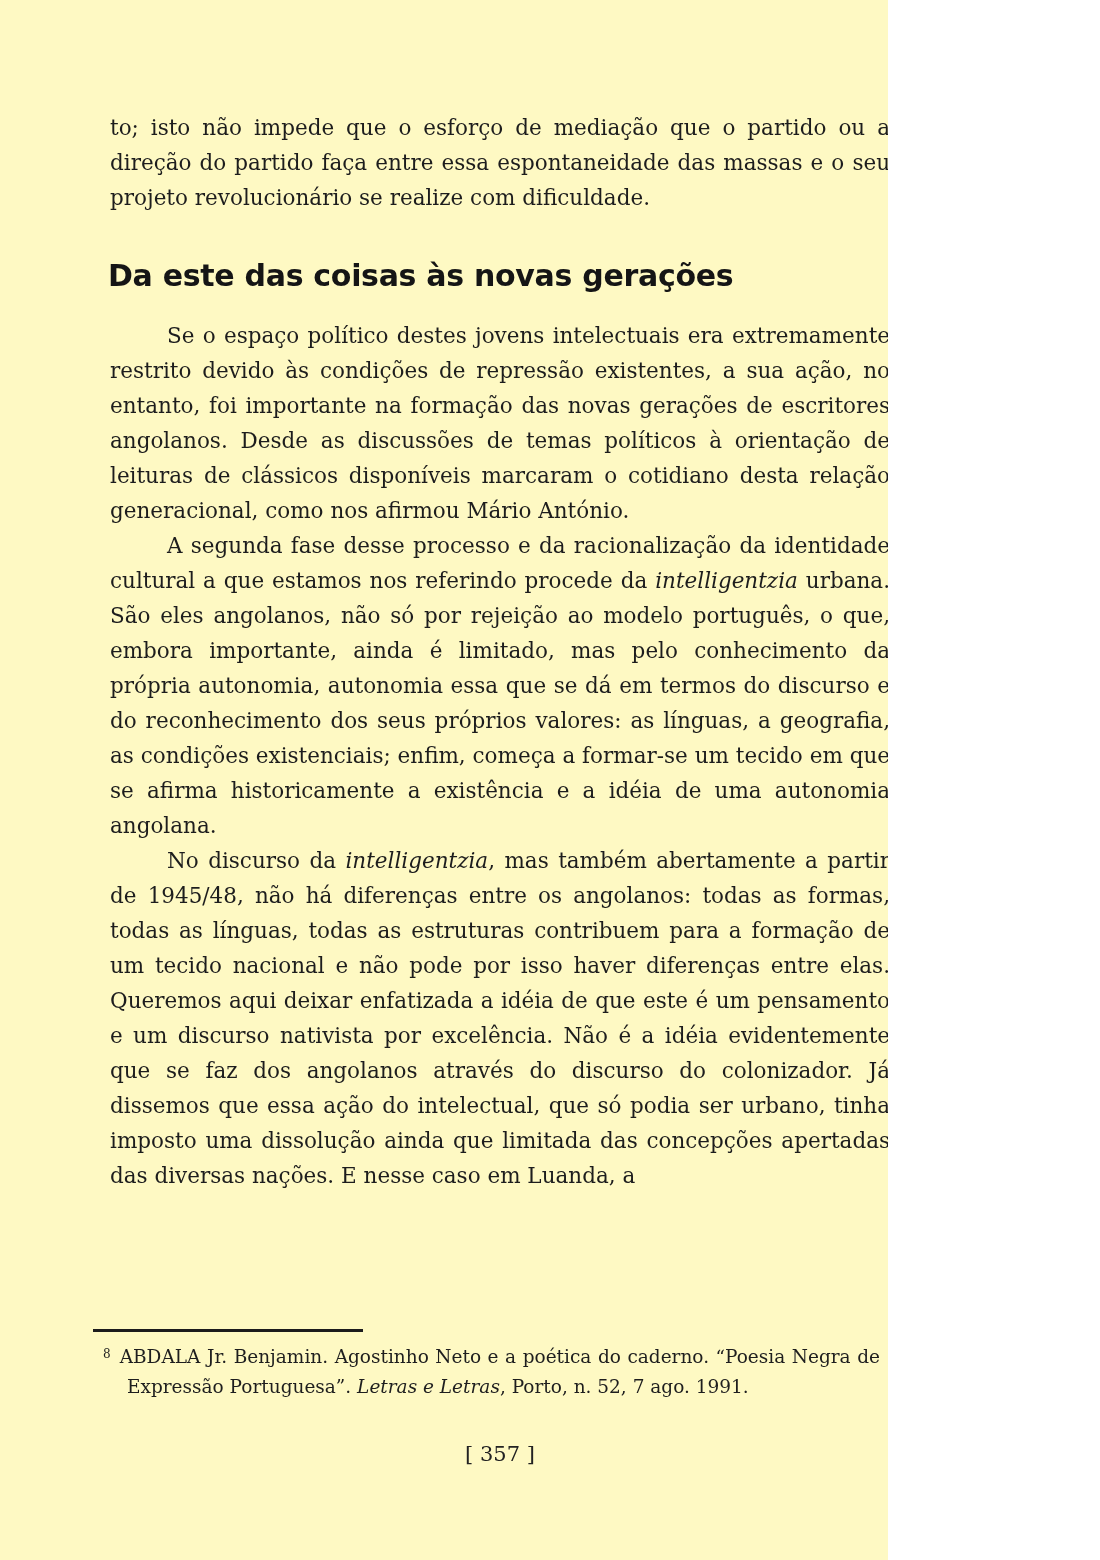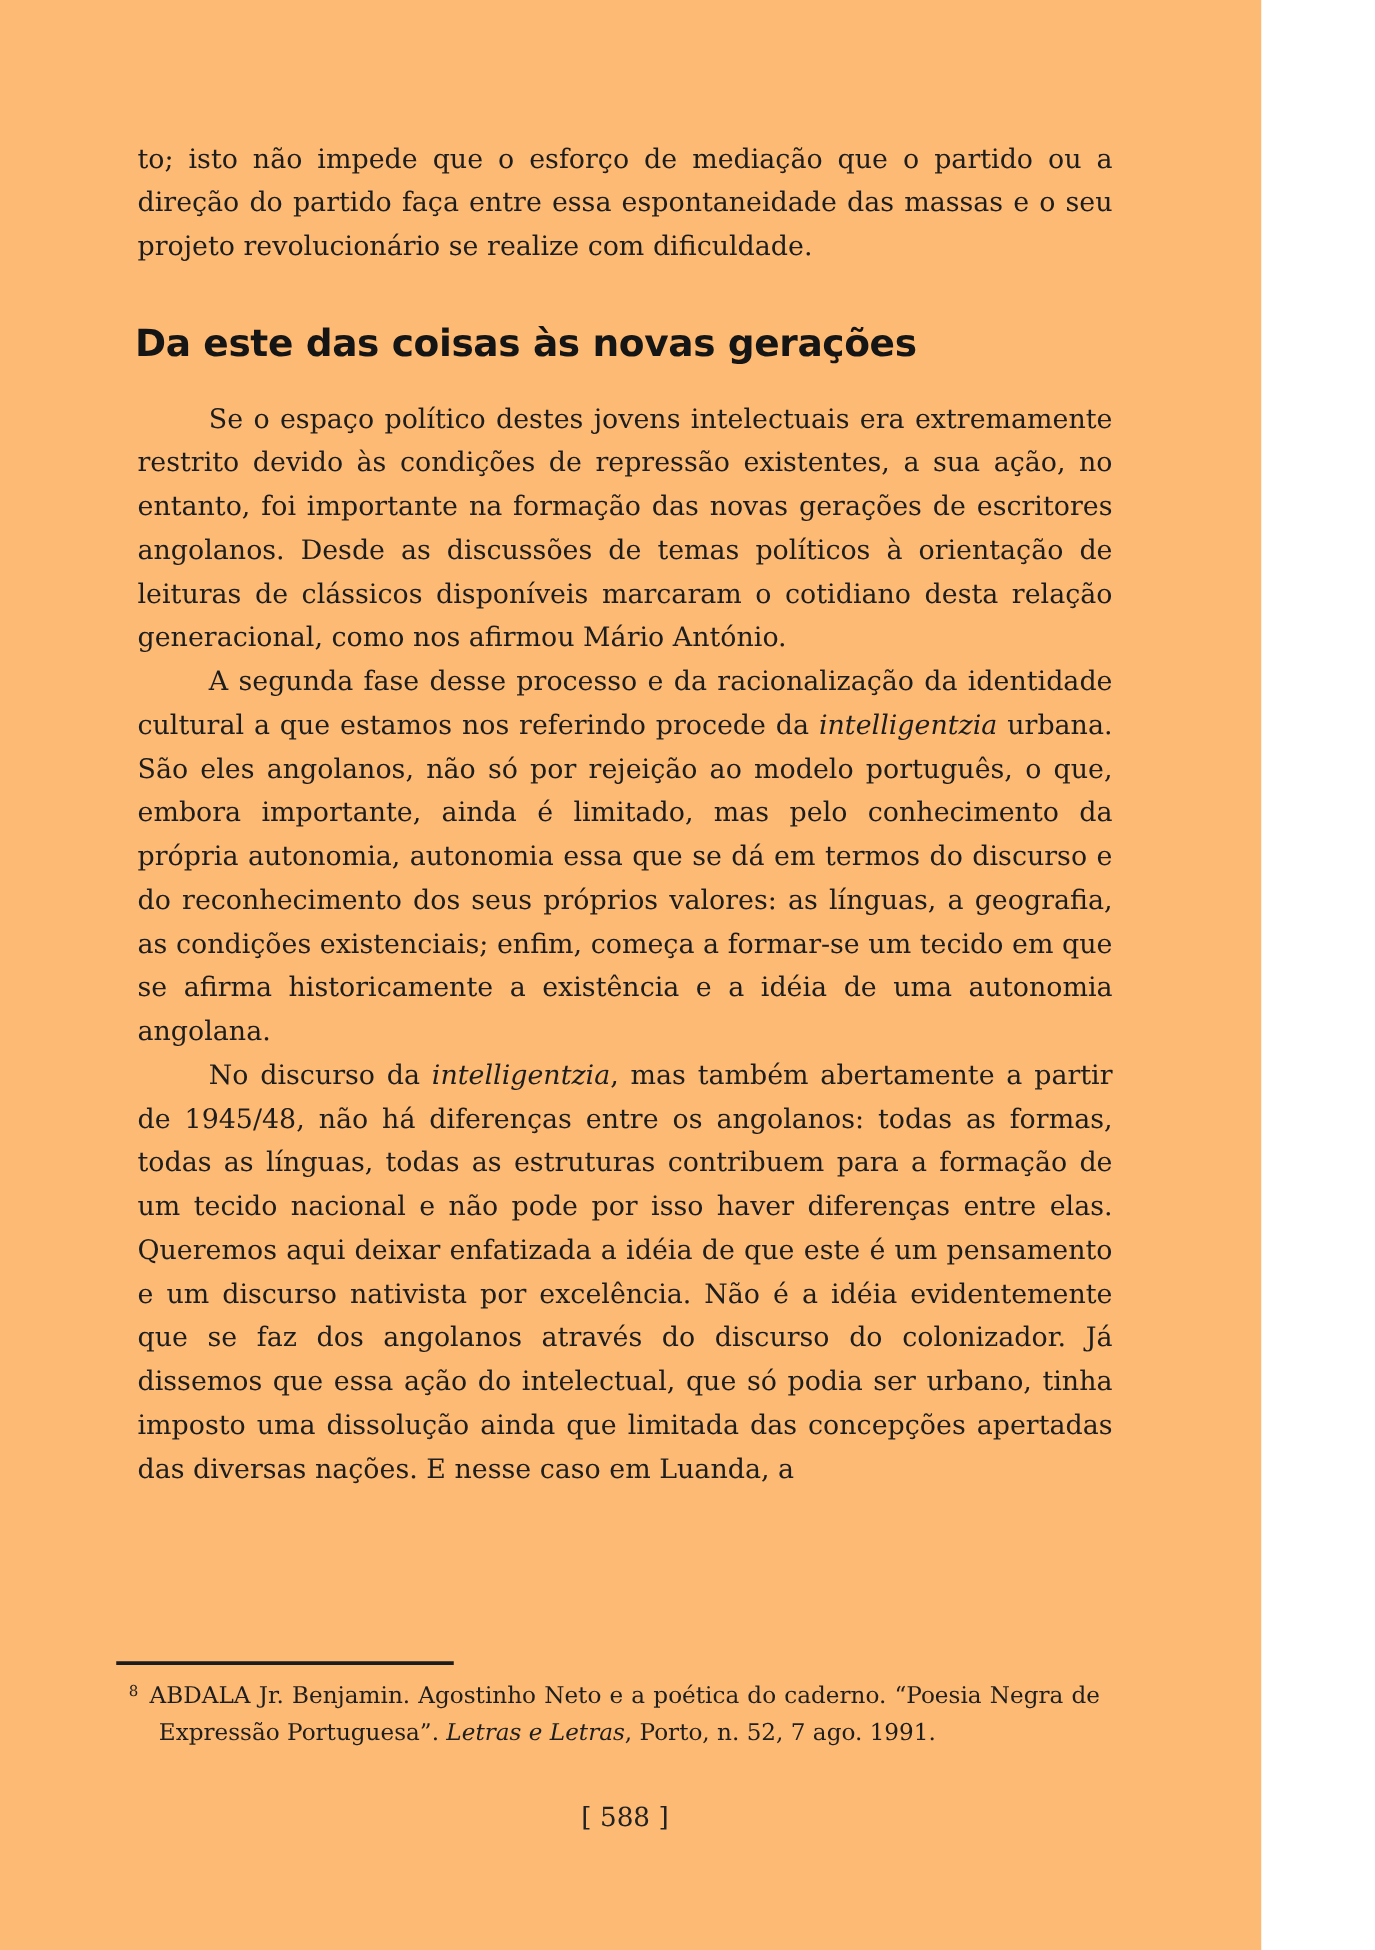--- a/index.html
+++ b/index.html
@@ -2,23 +2,23 @@
 <html lang="pt"><head>
 <meta charset="utf-8">
 <style>
   html, body {
     margin: 0;
     padding: 0;
     background: #ffffff;
   }
   .page {
     position: relative;
-    width: 1009px;
+    width: 888px;
     height: 1560px;
-    background: #fdba74;
+    background: #fef9c3;
     overflow: hidden;
     font-family: "DejaVu Serif", serif;
     color: #1d1d1d;
   }
   .content {
     position: absolute;
     left: 110px;
     top: 110px;
     width: 780px;
   }
@@ -99,15 +99,15 @@
 
     <p class="body indent"><span>No discurso da </span><em class="term">intelligentzia</em><span>, mas também abertamente a partir de 1945/48, não há diferenças entre os angolanos: todas as formas, todas as línguas, todas as estruturas contribuem para a formação de um tecido nacional e não pode por isso haver diferenças entre elas. Queremos aqui deixar enfatizada a idéia de que este é um pensamento e um discurso nativista por excelência. Não é a idéia evidentemente que se faz dos angolanos através do discurso do colonizador. Já dissemos que essa ação do intelectual, que só podia ser urbano, tinha imposto uma dissolução ainda que limitada das concepções apertadas das diversas nações. E nesse caso em Luanda, a</span></p>
 
   </div>
 
   <div class="footnote">
     <div class="footnote-rule"></div>
     <div class="footnote-text"><sup class="fn-marker">8</sup><span>ABDALA Jr. Benjamin. Agostinho Neto e a poética do caderno. “Poesia Negra de Expressão Portuguesa”. </span><em class="term">Letras e Letras</em><span>, Porto, n. 52, 7 ago. 1991.</span></div>
   </div>
 
-  <div class="page-number">[ 588 ]</div>
+  <div class="page-number">[ 357 ]</div>
 
 </div>
 
 </body></html>

